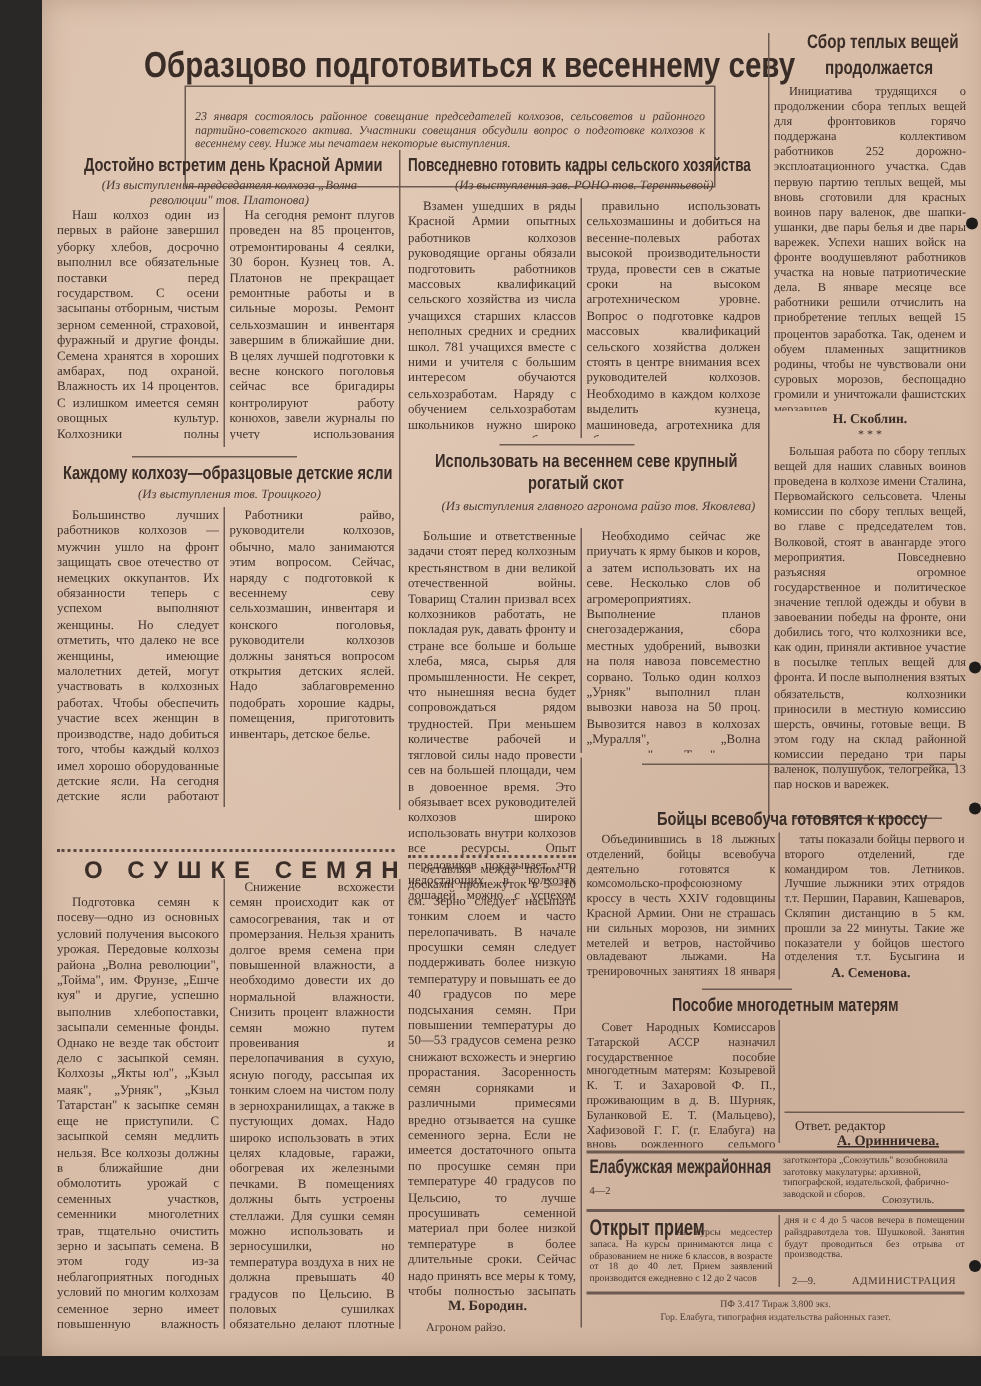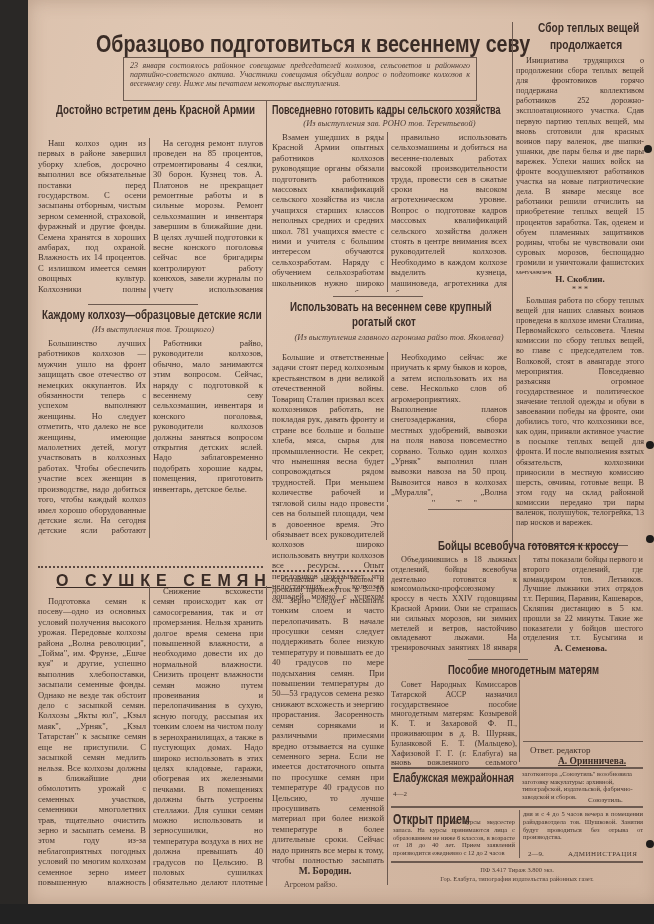--- a/index.html
+++ b/index.html
@@ -3,29 +3,29 @@
 <meta charset="utf-8">
 <style>
   html,body{margin:0;padding:0;}
   body{width:654px;height:924px;background:#2a2826;position:relative;overflow:hidden;font-family:"Liberation Serif","DejaVu Serif",serif;}
   .paper{position:absolute;left:28px;top:0;width:630px;height:904px;background:#d8bda8;
     background-image:radial-gradient(ellipse at 30% 20%,rgba(255,240,225,0.25),transparent 60%),radial-gradient(ellipse at 80% 80%,rgba(120,80,60,0.12),transparent 55%);
     box-shadow:inset 0 0 18px rgba(90,60,40,0.25);}
   .bottom-strip{position:absolute;left:0;top:904px;width:654px;height:20px;background:#222;}
   .headline{position:absolute;font-family:"Liberation Sans","DejaVu Sans",sans-serif;font-weight:bold;color:#3a2c26;letter-spacing:0px;white-space:nowrap;transform-origin:left top;}
   .h-main{left:68px;top:30px;font-size:24px;transform:scaleX(0.82);}
-  .lead{position:absolute;left:95px;top:57px;width:340px;height:36px;border:1.5px solid #6c5a50;padding:3px 6px;font-style:italic;font-size:8px;line-height:9.2px;color:#4a3a33;text-align:justify;}
+  .lead{position:absolute;left:95px;top:57px;width:340px;height:36px;border:1.5px solid #6c5a50;padding:15px 6px;font-style:italic;font-size:8px;line-height:9.2px;color:#4a3a33;text-align:justify;}
   .sub{position:absolute;font-style:italic;font-size:8.5px;color:#4a3a33;text-align:center;}
   .col{position:absolute;font-size:8.6px;line-height:10.4px;color:#3f312b;text-align:justify;overflow:hidden;}
   .col p{margin:0;text-indent:10px;}
   .vrule{position:absolute;width:1px;background:#6c5a50;}
   .hrule{position:absolute;height:1px;background:#6c5a50;}
   .h2{font-family:"Liberation Sans","DejaVu Sans",sans-serif;font-weight:bold;color:#3a2c26;position:absolute;white-space:nowrap;transform-origin:left top;}
   .sign{font-weight:bold;text-align:center;}
-  .spaced{letter-spacing:6px;text-decoration:underline;}
+  .spaced{letter-spacing:6px;}
   .dashed{position:absolute;height:0;border-top:2px dotted #5a4840;}
   .hole{position:absolute;width:8px;height:8px;border-radius:50%;background:#1e1c1a;}
 </style>
 </head>
 <body>
 
 <div class="paper">
 
   <div class="headline h-main">Образцово подготовиться к весеннему севу</div>
   <div class="lead">23 января состоялось районное совещание председателей колхозов, сельсоветов и районного партийно-советского актива. Участники совещания обсудили вопрос о подготовке колхозов к весеннему севу. Ниже мы печатаем некоторые выступления.</div>
@@ -37,20 +37,21 @@
     <p>Инициатива трудящихся о продолжении сбора теплых вещей для фронтовиков горячо поддержана коллективом работников 252 дорожно-эксплоатационного участка. Сдав первую партию теплых вещей, мы вновь сготовили для красных воинов пару валенок, две шапки-ушанки, две пары белья и две пары варежек. Успехи наших войск на фронте воодушевляют работников участка на новые патриотические дела. В январе месяце все работники решили отчислить на приобретение теплых вещей 15 процентов заработка. Так, оденем и обуем пламенных защитников родины, чтобы не чувствовали они суровых морозов, беспощадно громили и уничтожали фашистских мерзавцев.</p>
   </div>
   <div class="sign" style="position:absolute;left:488px;top:274px;width:128px;font-size:9px;color:#3a2c26;">Н. Скоблин.</div>
   <div style="position:absolute;left:488px;top:285px;width:128px;text-align:center;font-size:8px;color:#3a2c26;">* * *</div>
   <div class="col" style="left:488px;top:296px;width:128px;height:230px;font-size:8.2px;line-height:10.1px;">
     <p>Большая работа по сбору теплых вещей для наших славных воинов проведена в колхозе имени Сталина, Первомайского сельсовета. Члены комиссии по сбору теплых вещей, во главе с председателем тов. Волковой, стоят в авангарде этого мероприятия. Повседневно разъясняя огромное государственное и политическое значение теплой одежды и обуви в завоевании победы на фронте, они добились того, что колхозники все, как один, приняли активное участие в посылке теплых вещей для фронта. И после выполнения взятых обязательств, колхозники приносили в местную комиссию шерсть, овчины, готовые вещи. В этом году на склад районной комиссии передано три пары валенок, полушубок, телогрейка, 13 пар носков и варежек.</p>
   </div>
   <div class="hrule" style="left:500px;top:545px;width:100px;"></div>
 
   <div class="h2" style="left:28px;top:103px;font-size:12.5px;transform:scaleX(0.78);">Достойно встретим день Красной Армии</div>
+  <div class="sub" style="left:20px;top:118px;width:210px;">(Из выступления председателя колхоза „Волна революции" тов. Платонова)</div>
   <div class="col" style="left:10px;top:138px;width:108px;height:155px;">
     <p>Наш колхоз один из первых в районе завершил уборку хлебов, досрочно выполнил все обязательные поставки перед государством. С осени засыпаны отборным, чистым зерном семенной, страховой, фуражный и другие фонды. Семена хранятся в хороших амбарах, под охраной. Влажность их 14 процентов. С излишком имеется семян овощных культур. Колхозники полны решимости оказывать всестороннюю помощь героической Красной Армии. В фонд обороны страны мы выделили 125 центнеров зерна. Излишки хлеба 250 центнеров продали кооперации. Вопрос о достойной встрече XXIV годовщины Красной Армии мы обсудили на общем собрании. Колхозники единодушно решили ознаменовать славную годовщину завершением подготовки сельхозмашин и инвентаря к весенне-полевым работам, образцовым уходом за конским поголовьем, а также общественным скотом.</p>
   </div>
   <div class="vrule" style="left:121px;top:138px;height:160px;"></div>
   <div class="col" style="left:125px;top:138px;width:110px;height:155px;">
     <p>На сегодня ремонт плугов проведен на 85 процентов, отремонтированы 4 сеялки, 30 борон. Кузнец тов. А. Платонов не прекращает ремонтные работы и в сильные морозы. Ремонт сельхозмашин и инвентаря завершим в ближайшие дни. В целях лучшей подготовки к весне конского поголовья сейчас все бригадиры контролируют работу конюхов, завели журналы по учету использования лошадей. Весенний сев 1942 года надо провести в сжатые сроки. Наше пожелание всем колхозам — содержать лошадей в хорошем состоянии, своевременно подготовить к работам машины, инвентарь, засыпать высококачественные семена.</p>
   </div>
   <div class="hrule" style="left:60px;top:304px;width:110px;"></div>
 
   <div class="h2" style="left:14px;top:308px;font-size:12.5px;transform:scaleX(0.78);">Каждому колхозу—образцовые детские ясли</div>

